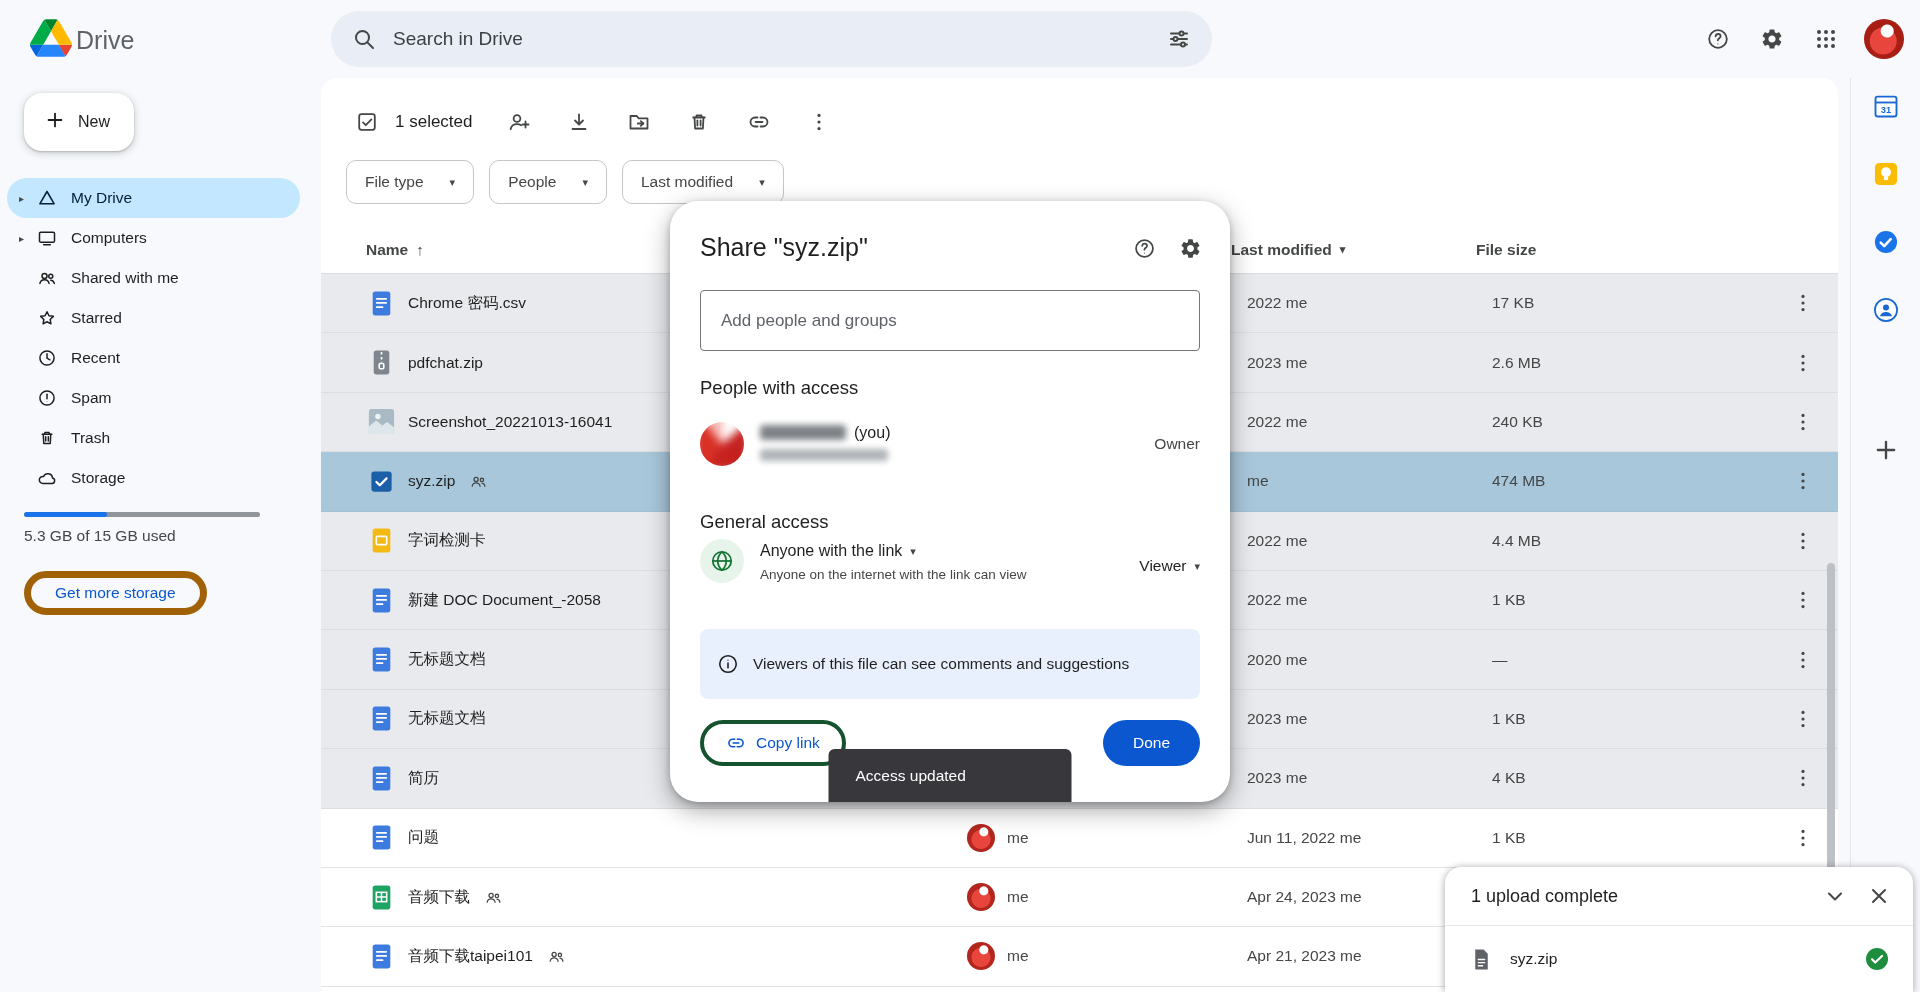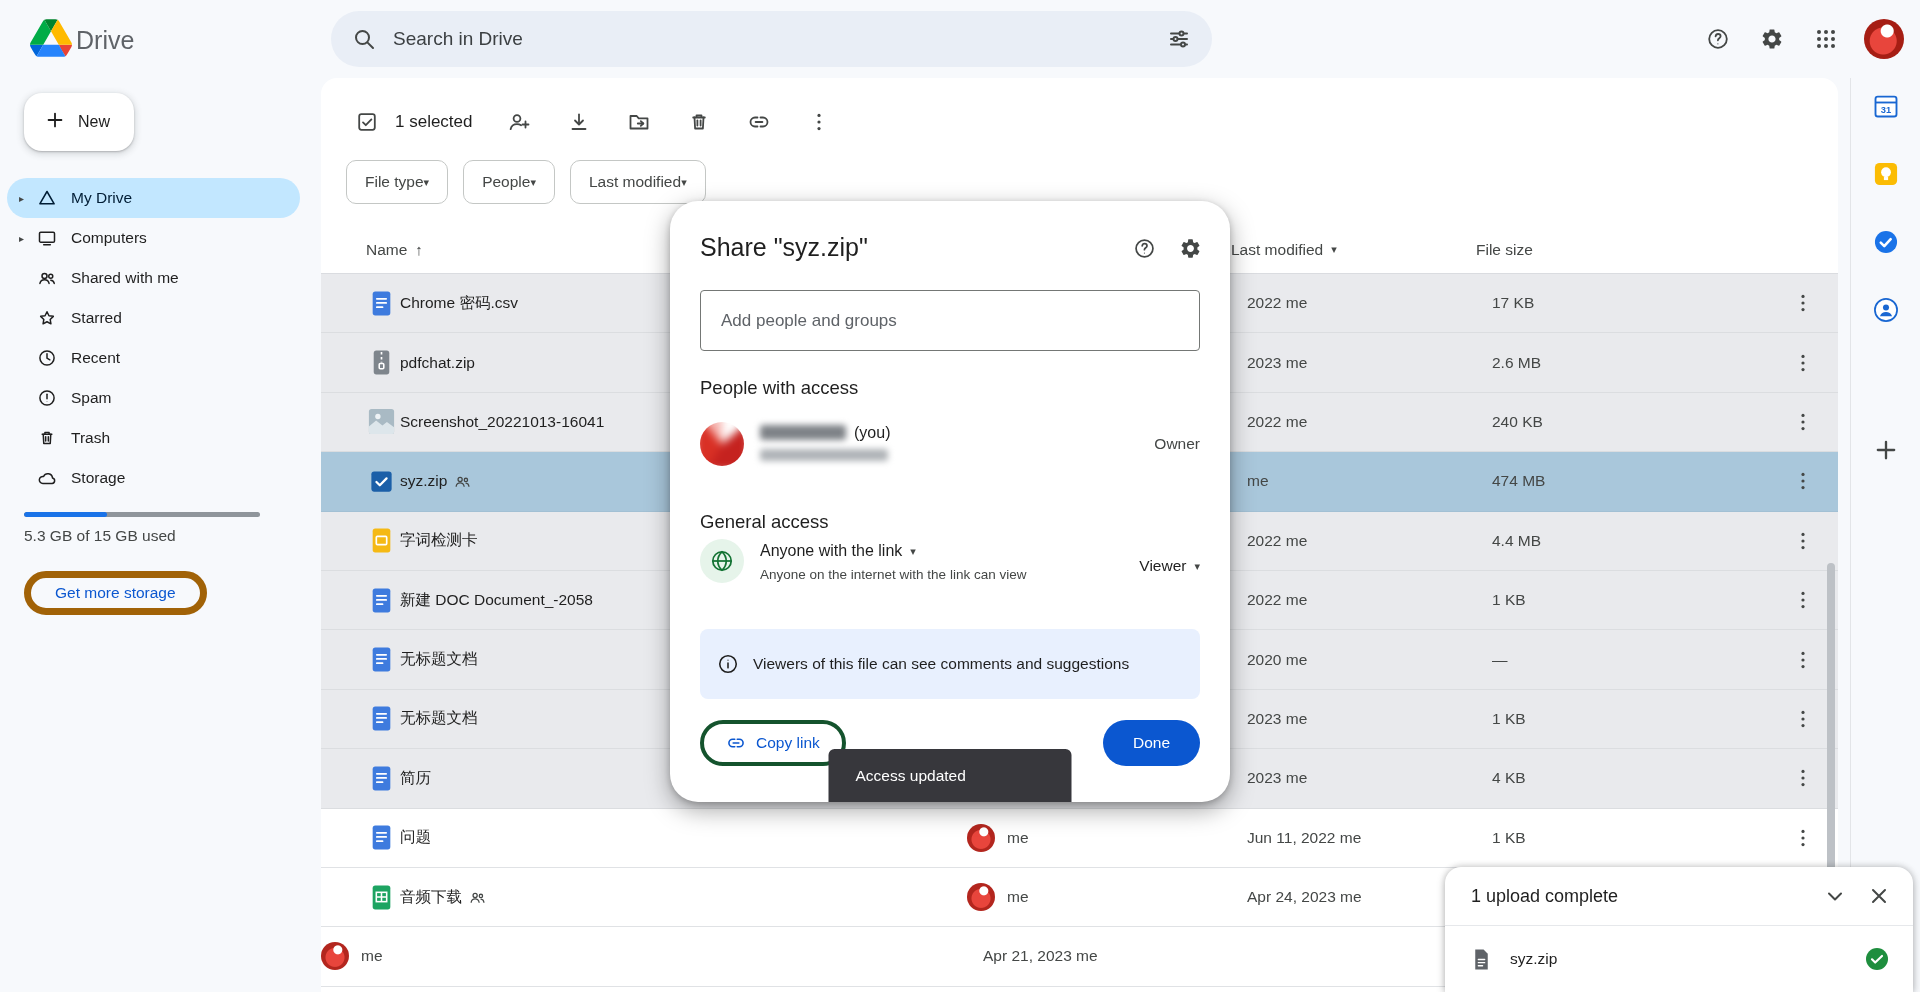--- a/index.html
+++ b/index.html
@@ -42,24 +42,24 @@
   .storage-text { position:absolute; left:24px; top:449px; font-size:15.5px; color:#444746; }
   .get-more-btn { position:absolute; left:24px; top:493px; height:44px; padding:0 24px; border-radius:22px; border:7px solid #a16207; background:transparent; color:#0B57D0; font-size:15.5px; font-weight:500; cursor:pointer; }
 
   
   .main { position:absolute; left:321px; top:78px; width:1517px; height:914px; background:#fff; border-radius:16px 16px 0 0; overflow:hidden; }
   .toolbar { margin-top:14px; height:60px; display:flex; align-items:center; padding-left:26px; }
   .toolbar .icon-btn { width:40px; height:40px; border-radius:50%; }
   .tb-sel { font-size:17px; margin:0 12px 0 8px; color:#1F1F1F; }
   .tb-actions { display:flex; gap:20px; margin-left:14px; }
   .chips { margin-top:8px; height:44px; display:flex; gap:15px; padding-left:25px; }
-  .chip { height:44px; border:1px solid #C4C7C5; border-radius:10px; background:#fff; display:flex; align-items:center; gap:0; padding:0 18px; font-size:15.5px; font-weight:500; color:#444746; cursor:pointer; }
+  .chip { height:44px; border:1px solid #C4C7C5; border-radius:10px; background:#fff; display:flex; align-items:center; gap:26px; padding:0 18px; font-size:15.5px; font-weight:500; color:#444746; cursor:pointer; }
   .grid { display:grid; grid-template-columns:646px 264px 245px 292px 1fr; align-items:center; }
-  .list-header { margin-top:22px; height:48px; border-bottom:1px solid #DADCE0; font-size:15.5px; color:#444746; font-weight:400; }
-  .col-name { padding-left:45px; display:flex; align-items:center; gap:4px; min-width:0; }
+  .list-header { margin-top:22px; height:48px; border-bottom:1px solid #DADCE0; font-size:15.5px; color:#444746; font-weight:700; }
+  .col-name { padding-left:45px; display:flex; align-items:center; gap:12px; min-width:0; }
   .list-header .col-name { gap:8px; cursor:pointer; }
   .sort-arrow { font-size:15px; }
   .hdr-mod { display:flex; align-items:center; gap:8px; cursor:pointer; }
   .row { height:59.4px; border-bottom:1px solid #E0E2E5; cursor:pointer; background:#fff; }
   .row.shaded { background:#E9EAED; border-color:#DBDDE0; }
   .row.selected { background:#A9C7DB; border-color:#A2C0D4; }
   .file-ic { width:30px; height:30px; display:flex; align-items:center; justify-content:center; flex:none; }
   .file-ic svg { width:27px; height:27px; }
   .file-name { font-size:15.5px; color:#1F1F1F; white-space:nowrap; overflow:hidden; }
   .shared-ic { width:19px; height:19px; color:#444746; flex:none; margin-left:2px; display:flex; }
@@ -689,20 +689,37 @@
       <button class="icon-btn kebab">
             <svg viewBox="0 0 24 24" fill="currentColor">
               <circle cx="12" cy="5.4" r="1.6"></circle>
               <circle cx="12" cy="12" r="1.6"></circle>
               <circle cx="12" cy="18.6" r="1.6"></circle>
             </svg>
           </button>
     </div>
   </div>
       <div class="row grid">
+    <div class="col-name">
+      <span class="file-ic">
+            <svg viewBox="0 0 26 26">
+              <rect x="4.5" y="1.5" width="17" height="23" rx="2.5" fill="#3E7BDE"></rect>
+              <path d="M8.5 8.5h9M8.5 12.5h9M8.5 16.5h5.5" stroke="#fff" stroke-width="1.7" stroke-linecap="round"></path>
+            </svg>
+          </span>
+      <span class="file-name">音频下载taipei101</span>
+      <span class="shared-ic">
+            <svg viewBox="0 0 24 24" fill="none" stroke="currentColor" stroke-width="1.6" stroke-linecap="round">
+              <circle cx="9" cy="9.5" r="2.6"></circle>
+              <path d="M4 18c.5-2.8 2.3-4.2 5-4.2s4.5 1.4 5 4.2"></path>
+              <circle cx="16.3" cy="10" r="2.1"></circle>
+              <path d="M16.5 14.2c2 .3 3.2 1.5 3.6 3.8"></path>
+            </svg>
+          </span>
+    </div>
     <div class="col-owner">
       <span class="mini-avatar"></span>
       <span class="owner-name">me</span>
     </div>
     <div class="col-mod">Apr 21, 2023 me</div>
     <div class="col-size"></div>
     <div class="col-more">
       <button class="icon-btn kebab">
             <svg viewBox="0 0 24 24" fill="currentColor">
               <circle cx="12" cy="5.4" r="1.6"></circle>

